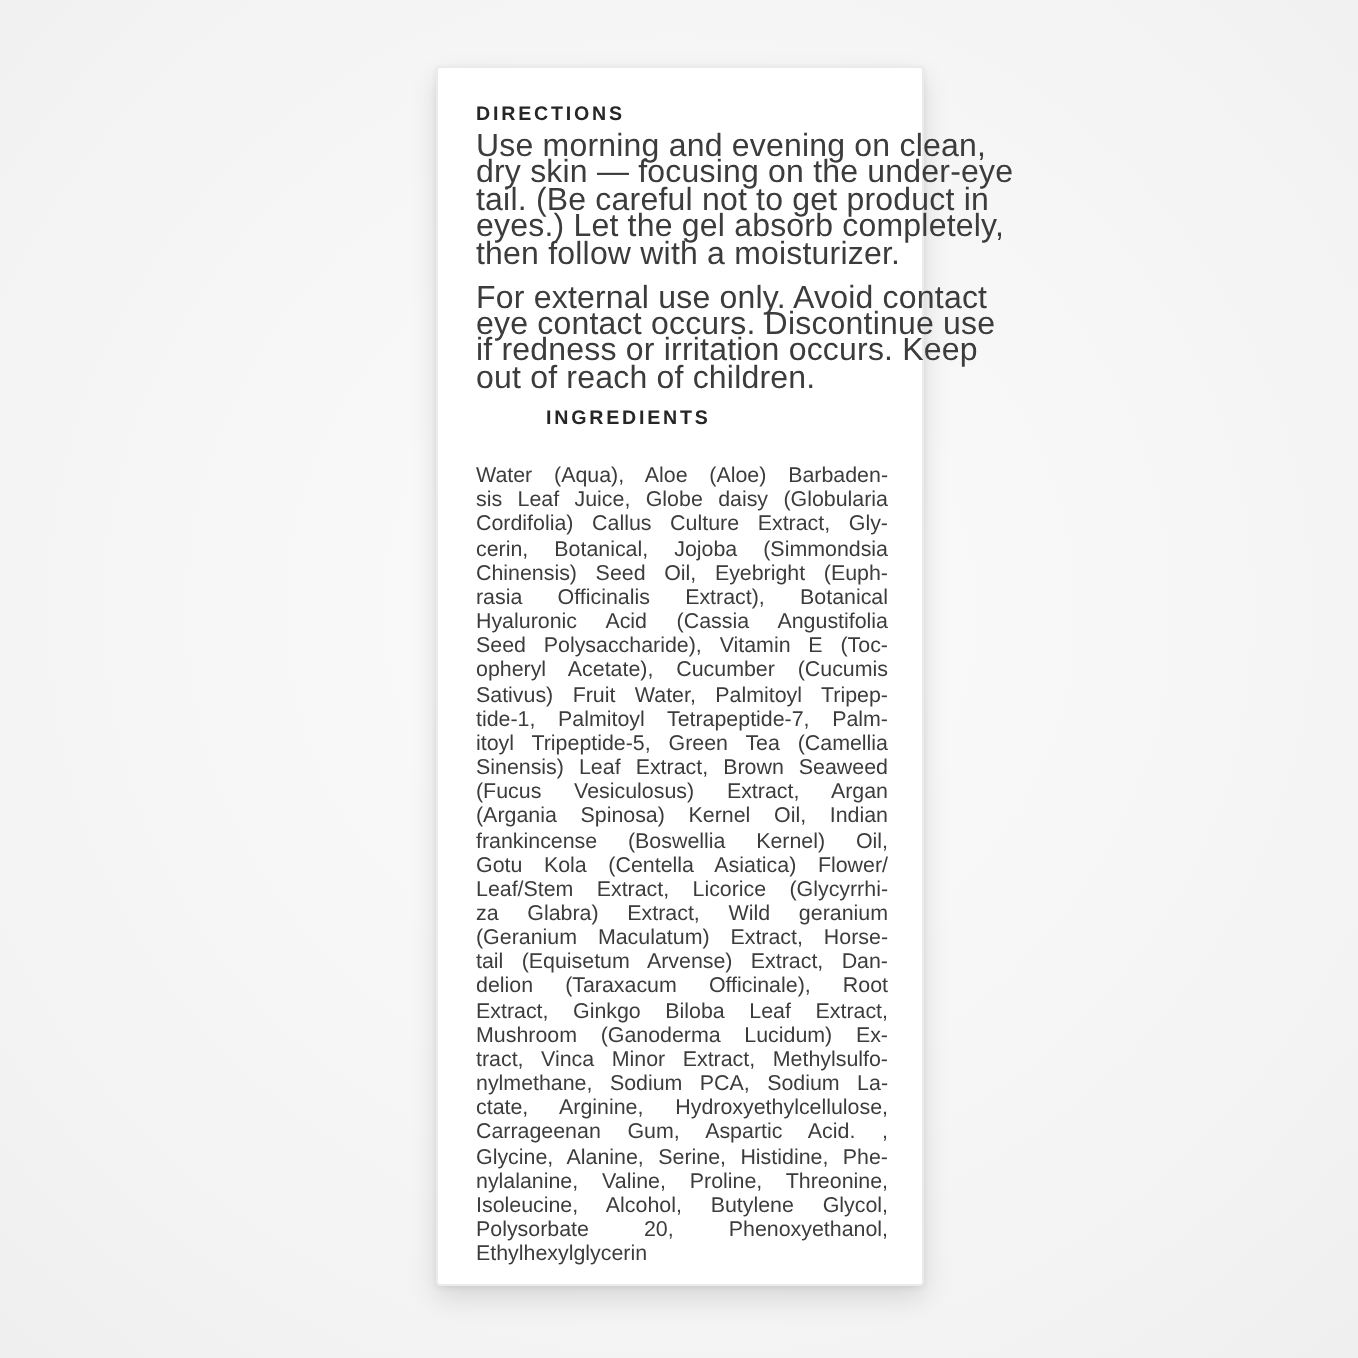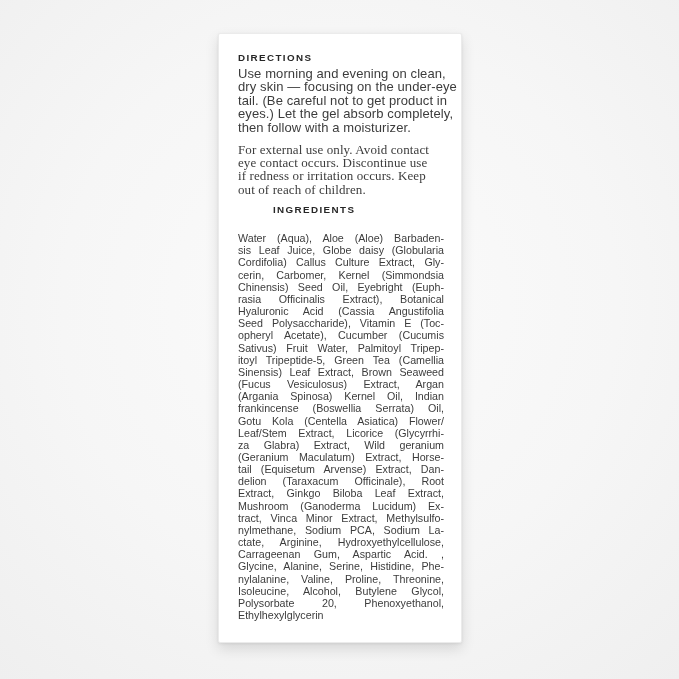--- a/index.html
+++ b/index.html
@@ -31,27 +31,27 @@
   }
   .section-heading {
     font-size: 9.8px;
     font-weight: bold;
     letter-spacing: 1.4px;
     line-height: 10px;
     color: #262626;
   }
   .body-text {
     margin-top: 4px;
-    font-size: 13px;
+    font-size: 16px;
     line-height: 13.4px;
     letter-spacing: 0.1px;
     color: #3c3c3c;
   }
   .body-text .tline { white-space: pre; }
-  .para2 { margin-top: 8.5px; font-family: Liberation Serif, serif; }
+  .para2 { margin-top: 8.5px; }
   .ing-heading { margin-top: 9px; padding-left: 35px; }
   .ing-text {
     margin-top: 17px;
     width: 206px;
     font-size: 10.7px;
     line-height: 12.15px;
     color: #3c3c3c;
   }
   .ing-text .tline {
     text-align: justify;
@@ -83,32 +83,33 @@
         <div class="tline">if redness or irritation occurs. Keep</div>
         <div class="tline last">out of reach of children.</div>
       </div>
 
     <div class="section-heading ing-heading">INGREDIENTS</div>
 
     <div class="ing-text">
         <div class="tline">Water (Aqua), Aloe (Aloe) Barbaden-</div>
         <div class="tline">sis Leaf Juice, Globe daisy (Globularia</div>
         <div class="tline">Cordifolia) Callus Culture Extract, Gly-</div>
-        <div class="tline">cerin, Carbomer, Kernel (Simmondsia</div>
+        <div class="tline">cerin, Botanical, Jojoba (Simmondsia</div>
         <div class="tline">Chinensis) Seed Oil, Eyebright (Euph-</div>
         <div class="tline">rasia Officinalis Extract), Botanical</div>
         <div class="tline">Hyaluronic Acid (Cassia Angustifolia</div>
         <div class="tline">Seed Polysaccharide), Vitamin E (Toc-</div>
         <div class="tline">opheryl Acetate), Cucumber (Cucumis</div>
         <div class="tline">Sativus) Fruit Water, Palmitoyl Tripep-</div>
+        <div class="tline">tide-1, Palmitoyl Tetrapeptide-7, Palm-</div>
         <div class="tline">itoyl Tripeptide-5, Green Tea (Camellia</div>
         <div class="tline">Sinensis) Leaf Extract, Brown Seaweed</div>
         <div class="tline">(Fucus Vesiculosus) Extract, Argan</div>
         <div class="tline">(Argania Spinosa) Kernel Oil, Indian</div>
-        <div class="tline">frankincense (Boswellia Serrata) Oil,</div>
+        <div class="tline">frankincense (Boswellia Kernel) Oil,</div>
         <div class="tline">Gotu Kola (Centella Asiatica) Flower/</div>
         <div class="tline">Leaf/Stem Extract, Licorice (Glycyrrhi-</div>
         <div class="tline">za Glabra) Extract, Wild geranium</div>
         <div class="tline">(Geranium Maculatum) Extract, Horse-</div>
         <div class="tline">tail (Equisetum Arvense) Extract, Dan-</div>
         <div class="tline">delion (Taraxacum Officinale), Root</div>
         <div class="tline">Extract, Ginkgo Biloba Leaf Extract,</div>
         <div class="tline">Mushroom (Ganoderma Lucidum) Ex-</div>
         <div class="tline">tract, Vinca Minor Extract, Methylsulfo-</div>
         <div class="tline">nylmethane, Sodium PCA, Sodium La-</div>

